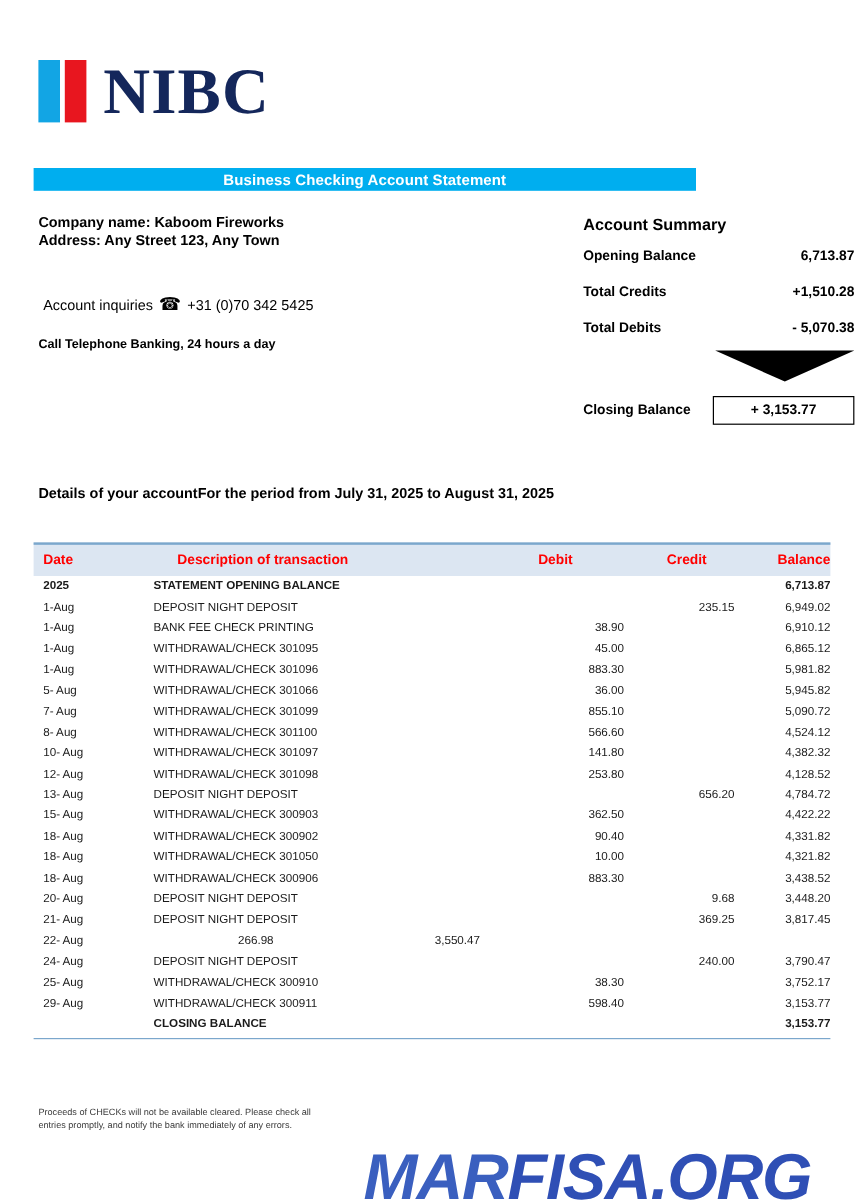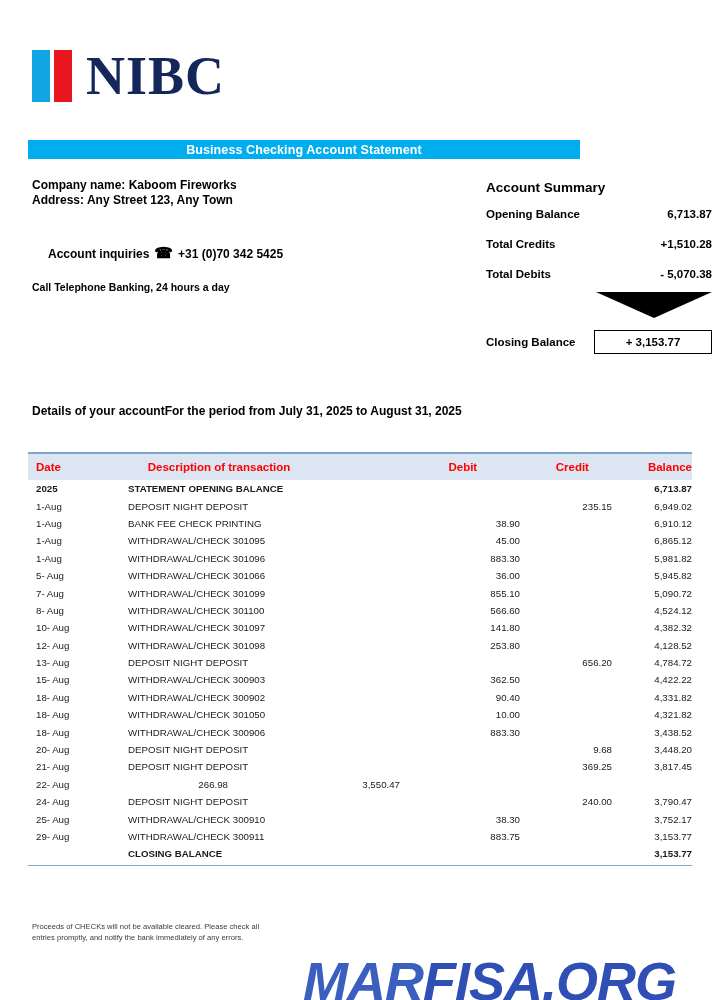--- a/index.html
+++ b/index.html
@@ -19,22 +19,22 @@
   .logo-text{font-family:"Liberation Serif",serif;font-size:54px;font-weight:700;
     color:#14275B;letter-spacing:1px;line-height:52px;}
 
   
   .banner{position:absolute;left:28px;top:140px;width:552px;height:19px;
     background:#00AEEF;display:flex;align-items:center;justify-content:center;}
   .banner-text{color:#ffffff;font-size:12.5px;font-weight:700;letter-spacing:.1px;}
 
   
   .company{position:absolute;left:32px;top:178px;font-size:12px;font-weight:700;line-height:15px;}
-  .inquiries{position:absolute;left:48px;top:247px;font-size:12px;font-weight:700;
-    display:flex;align-items:flex-start;gap:5px;}
+  .inquiries{position:absolute;left:36px;top:247px;font-size:12px;font-weight:400;
+    display:flex;align-items:center;gap:5px;}
   .phone-glyph{font-size:15px;line-height:12px;}
   .telbank{position:absolute;left:32px;top:281px;font-size:10.5px;font-weight:700;}
 
   
   .summary{position:absolute;left:486px;top:180px;width:226px;}
   .summary-title{font-size:13.5px;font-weight:700;margin-bottom:13px;}
   .srow{display:flex;justify-content:space-between;align-items:baseline;
     font-size:11.5px;font-weight:700;margin-bottom:18px;}
   .srow .lbl{white-space:nowrap;}
   .srow .val{white-space:nowrap;}
@@ -287,21 +287,21 @@
         <div class="tr">
           <div class="c-date">25- Aug</div>
           <div class="c-desc">WITHDRAWAL/CHECK 300910</div>
           <div class="c-debit">38.30</div>
           <div class="c-credit"></div>
           <div class="c-bal">3,752.17</div>
         </div>
         <div class="tr">
           <div class="c-date">29- Aug</div>
           <div class="c-desc">WITHDRAWAL/CHECK 300911</div>
-          <div class="c-debit">883.75</div>
+          <div class="c-debit">598.40</div>
           <div class="c-credit"></div>
           <div class="c-bal">3,153.77</div>
         </div>
         <div class="tr bold">
           <div class="c-date"></div>
           <div class="c-desc">CLOSING BALANCE</div>
           <div class="c-debit"></div>
           <div class="c-credit"></div>
           <div class="c-bal">3,153.77</div>
         </div>

